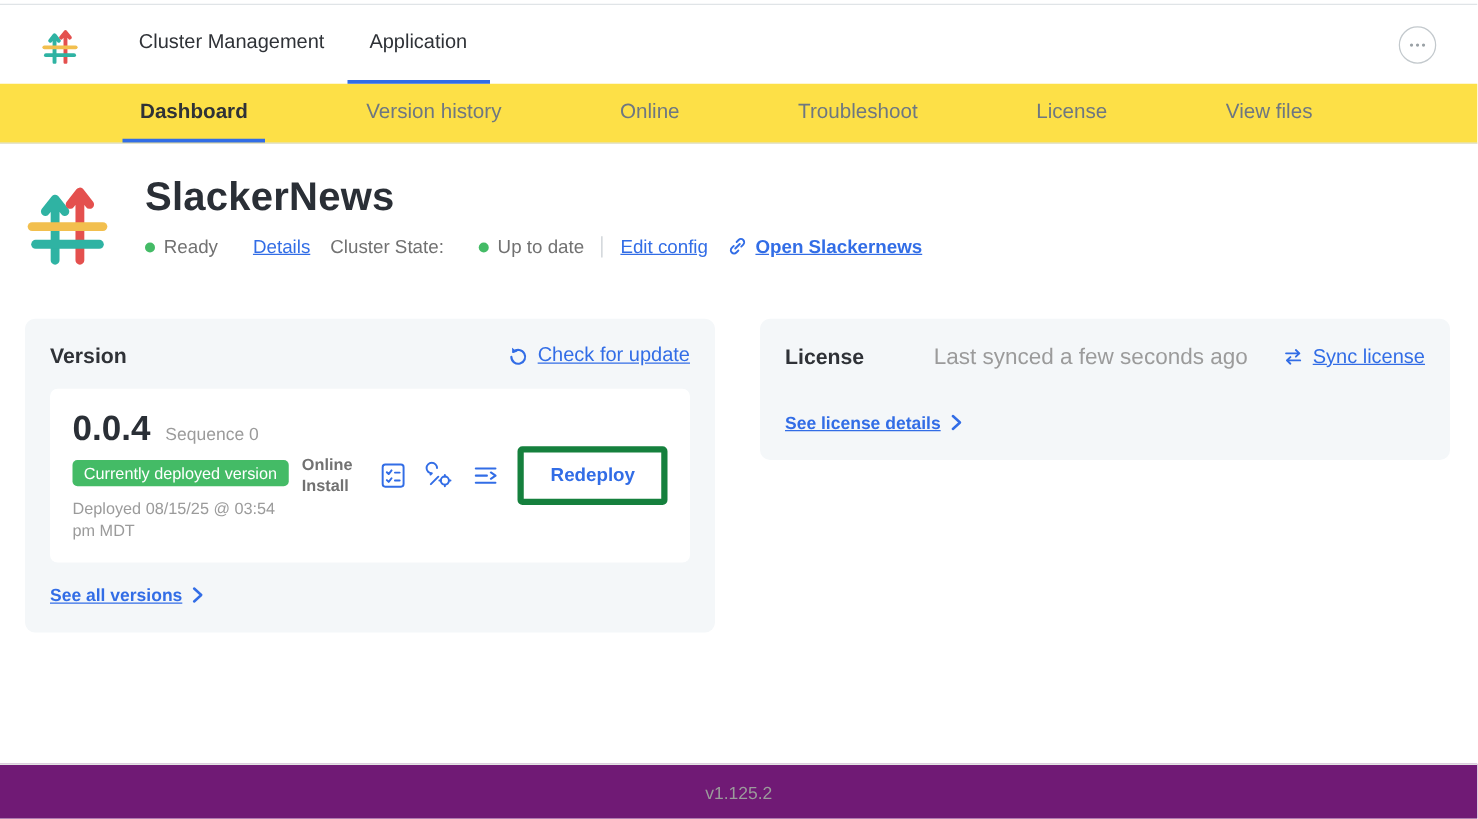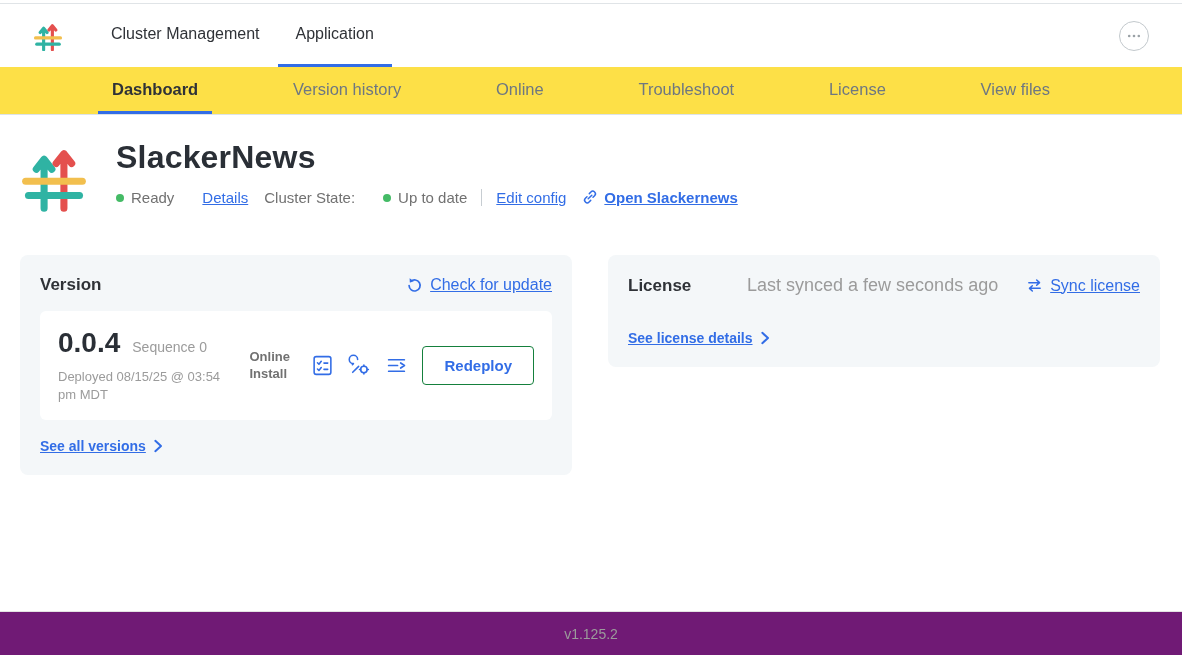--- a/index.html
+++ b/index.html
@@ -59,21 +59,21 @@
   .ver-number { font-size: 28px; font-weight: 700; color: #2a2f36; }
   .ver-seq { margin-left: 12px; color: #9b9b9b; font-size: 14px; }
   .deployed-badge { display: inline-block; margin-top: 9px; background: #44bb66; color: #fff;
                     font-size: 13px; padding: 3px 9px; border-radius: 4px; }
   .deployed-at { margin-top: 9px; color: #9b9b9b; font-size: 13px; width: 170px; line-height: 1.4; }
   .version-actions { display: flex; align-items: center; }
   .install-type { width: 50px; font-size: 13px; font-weight: 700; color: #717171;
                   line-height: 1.25; margin-right: 12px; }
   .action-icon { width: 23px; height: 23px; margin-right: 14px; cursor: pointer; display: flex; }
   .action-icon svg { width: 100%; height: 100%; }
-  .redeploy-btn { background: #fff; border: 1px solid #15803d; color: #326de6; font-weight: 700;
+  .redeploy-btn { background: #fff; border: 5px solid #15803d; color: #326de6; font-weight: 700;
                   font-size: 15px; padding: 10px 21px; border-radius: 4px; cursor: pointer;
                   font-family: inherit; }
   .see-link { display: inline-flex; align-items: center; margin-top: 18px; font-size: 14px; font-weight: 700; }
   .see-link .chev { width: 10px; height: 14px; margin-left: 7px; display: flex; }
 
   .last-synced { color: #9b9b9b; font-size: 18px; margin-right: 28px; }
   .cust-row { display: flex; align-items: center; }
   .cust-name { font-size: 18px; font-weight: 700; color: #2f3237; }
   .channel-badge { margin-left: 14px; background: #e7eef7; color: #64788c; font-size: 13px;
                    padding: 4px 10px; border-radius: 4px; }
@@ -174,20 +174,21 @@
           <a class="link bold-link">Check for update</a>
         </div>
       </div>
 
       <div class="inner-card version-inner">
         <div>
           <div class="ver-number-row">
             <span class="ver-number">0.0.4</span>
             <span class="ver-seq">Sequence 0</span>
           </div>
+          <span class="deployed-badge">Currently deployed version</span>
           <div class="deployed-at">Deployed 08/15/25 @ 03:54 pm MDT</div>
         </div>
         <div class="version-actions">
           <div class="install-type">Online Install</div>
           <span class="action-icon">
             <svg viewBox="0 0 22 22">
               <g stroke="#326de6" fill="none" stroke-width="1.5" stroke-linecap="round" stroke-linejoin="round">
                 <rect x="3" y="2.5" width="16" height="17" rx="2"></rect>
                 <path d="M6.2 8.4 l1.4 1.4 2.2 -2.8"></path>
                 <path d="M12.4 8.7 H16"></path>

